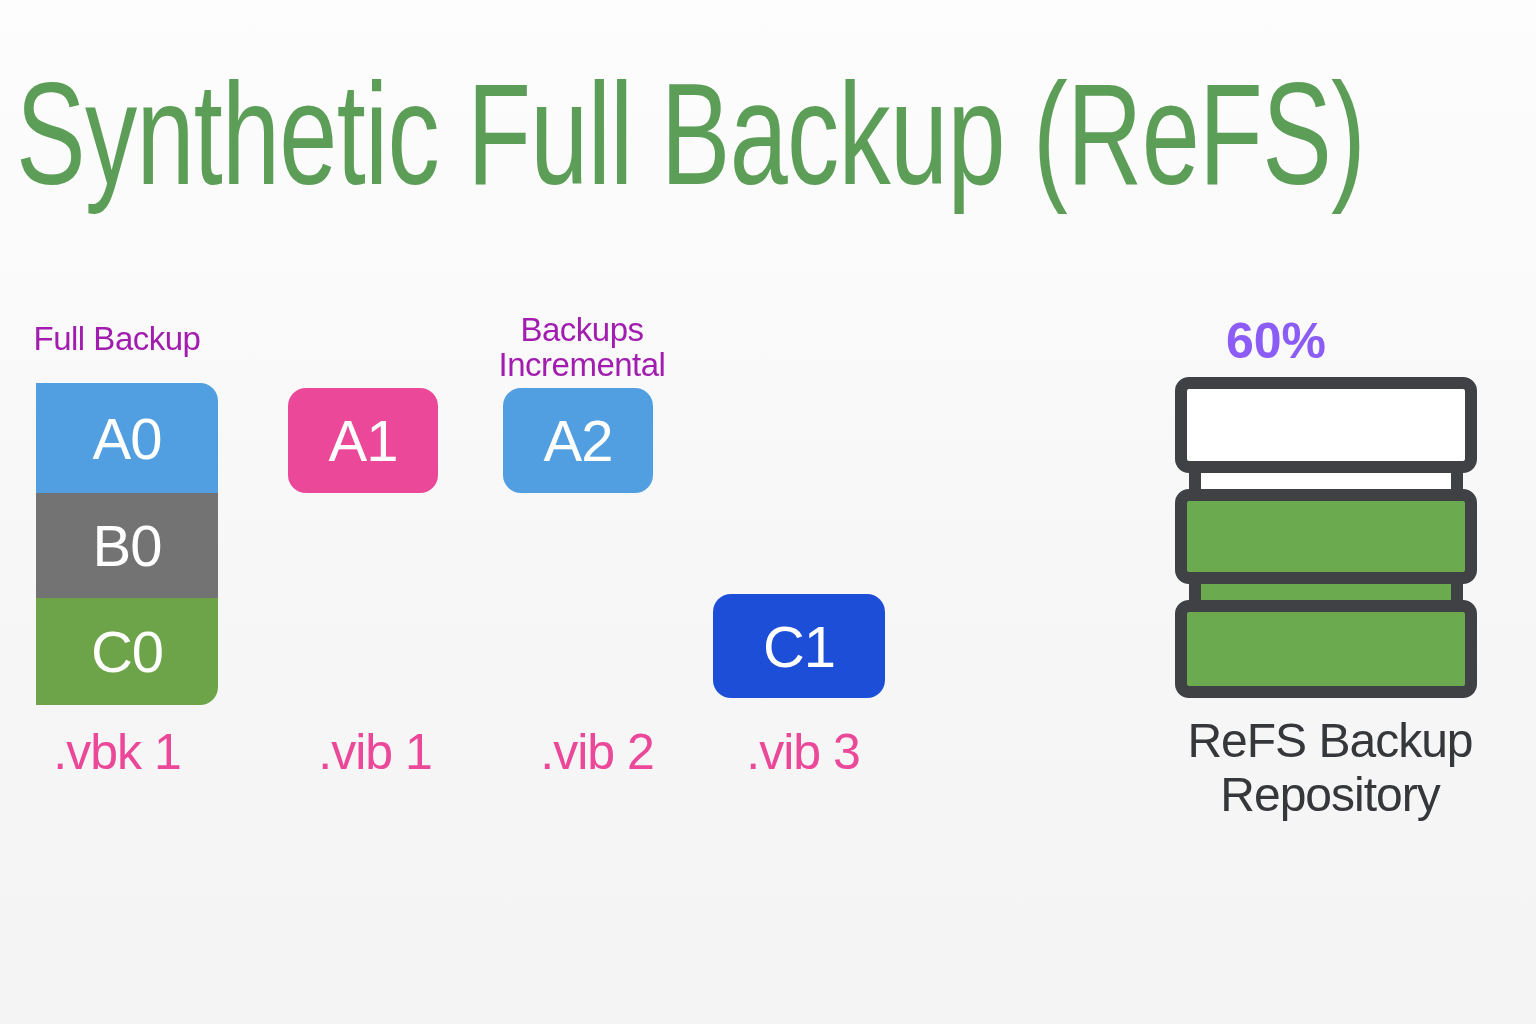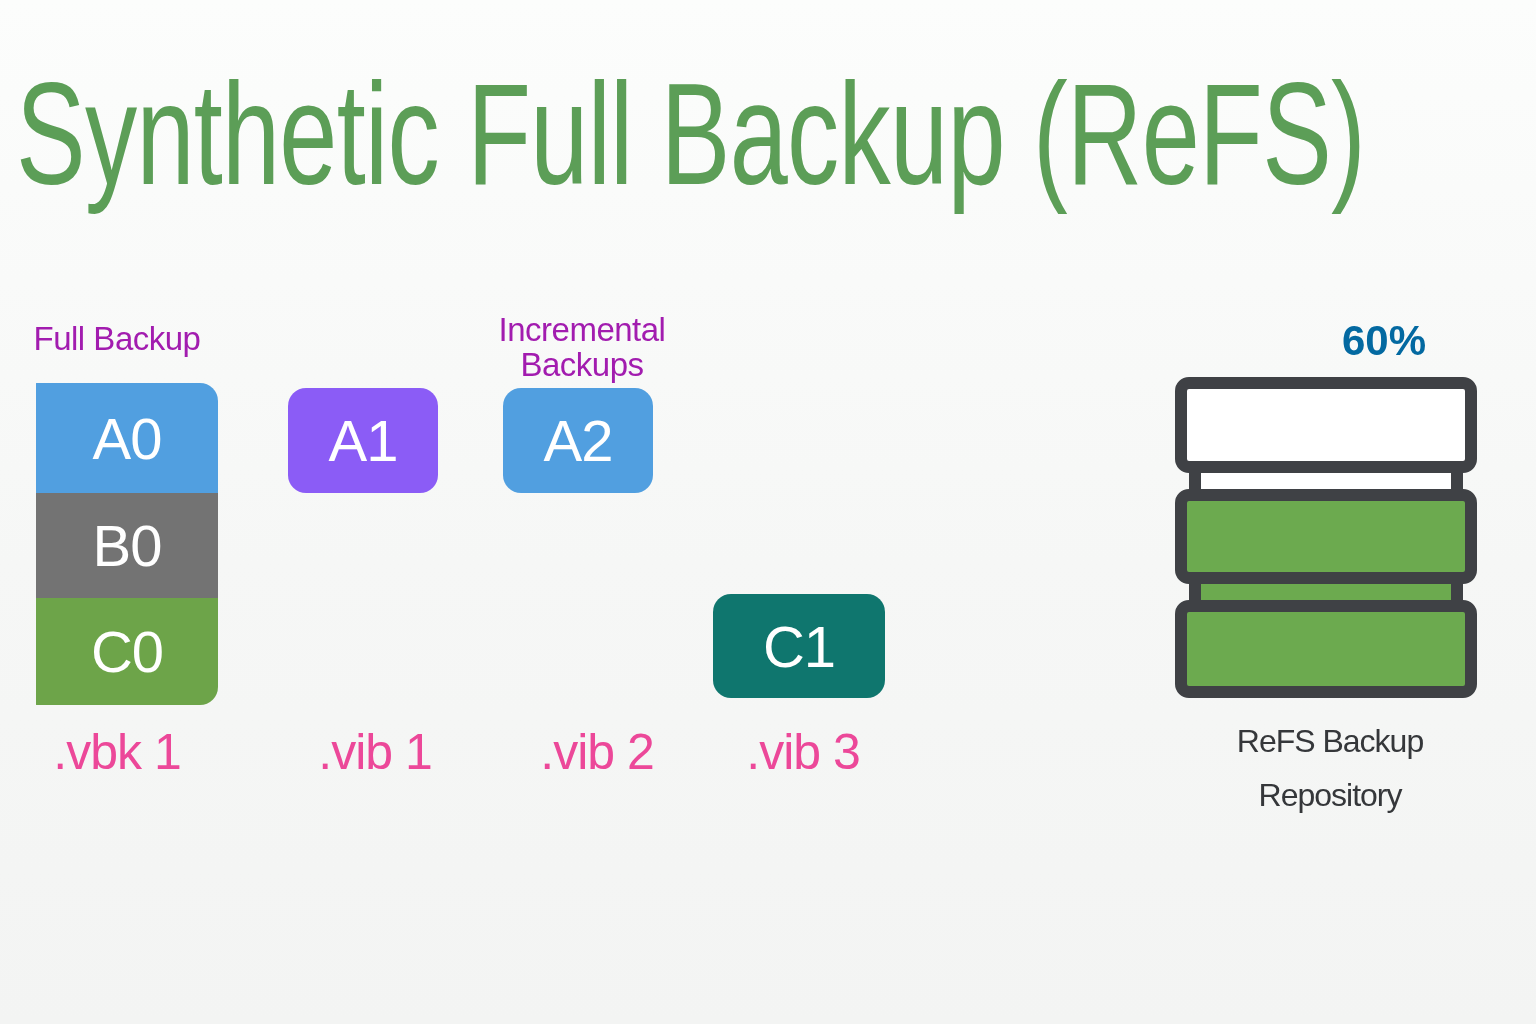--- a/index.html
+++ b/index.html
@@ -51,64 +51,64 @@
     color: #ffffff;
     font-size: 58px;
     letter-spacing: -1px;
   }
 
   
   .inc-block {
     border-radius: 18px;
     display: flex; align-items: center; justify-content: center;
   }
-  .inc-a1 { left: 288px; top: 388px; width: 150px; height: 105px; background: #8b5cf6; }
+  .inc-a1 { left: 288px; top: 388px; width: 150px; height: 105px; background: #ec4899; }
   .inc-a2 { left: 503px; top: 388px; width: 150px; height: 105px; background: #519fe0; }
-  .inc-c1 { left: 713px; top: 594px; width: 172px; height: 104px; background: #0f766e; }
+  .inc-c1 { left: 713px; top: 594px; width: 172px; height: 104px; background: #1d4ed8; }
 
   
   .file-label {
     top: 724px; width: 200px;
     font-size: 50px;
     line-height: 56px;
     color: #ec4899;
     text-align: center;
     letter-spacing: -1px;
   }
 
   
   .percent {
     left: 1226px; top: 314px; width: 200px;
-    font-size: 42px; line-height: 54px;
+    font-size: 50px; line-height: 54px;
     font-weight: 700;
-    color: #0369a1;
-    text-align: right;
+    color: #8b5cf6;
+    text-align: left;
   }
   .repo-icon { left: 1175px; top: 377px; }
   .repo-icon .lay, .repo-icon .conn { stroke: #3f4145; stroke-width: 12; }
   .fill-white { fill: #ffffff; }
   .fill-green { fill: #6caa4f; }
   .repo-label {
     left: 1128px; top: 714px; width: 404px;
-    font-size: 32px; line-height: 54px;
+    font-size: 48px; line-height: 54px;
     color: #35373a;
     text-align: center;
     letter-spacing: -1px;
   }
 </style>
 </head>
 <body>
 
 <div class="abs title">Synthetic Full Backup (ReFS)</div>
 
 <div class="abs cap-label" style="left:17px; top:321px; width:200px;">Full Backup</div>
 
 <div class="abs cap-label" style="left:432px; top:312px; width:300px;">
+  <div>Backups</div>
   <div>Incremental</div>
-  <div>Backups</div>
 </div>
 
 <div class="abs stack">
   <div class="seg seg-a0">
     <span class="block-letter">A0</span>
   </div>
   <div class="seg seg-b0">
     <span class="block-letter">B0</span>
   </div>
   <div class="seg seg-c0">

